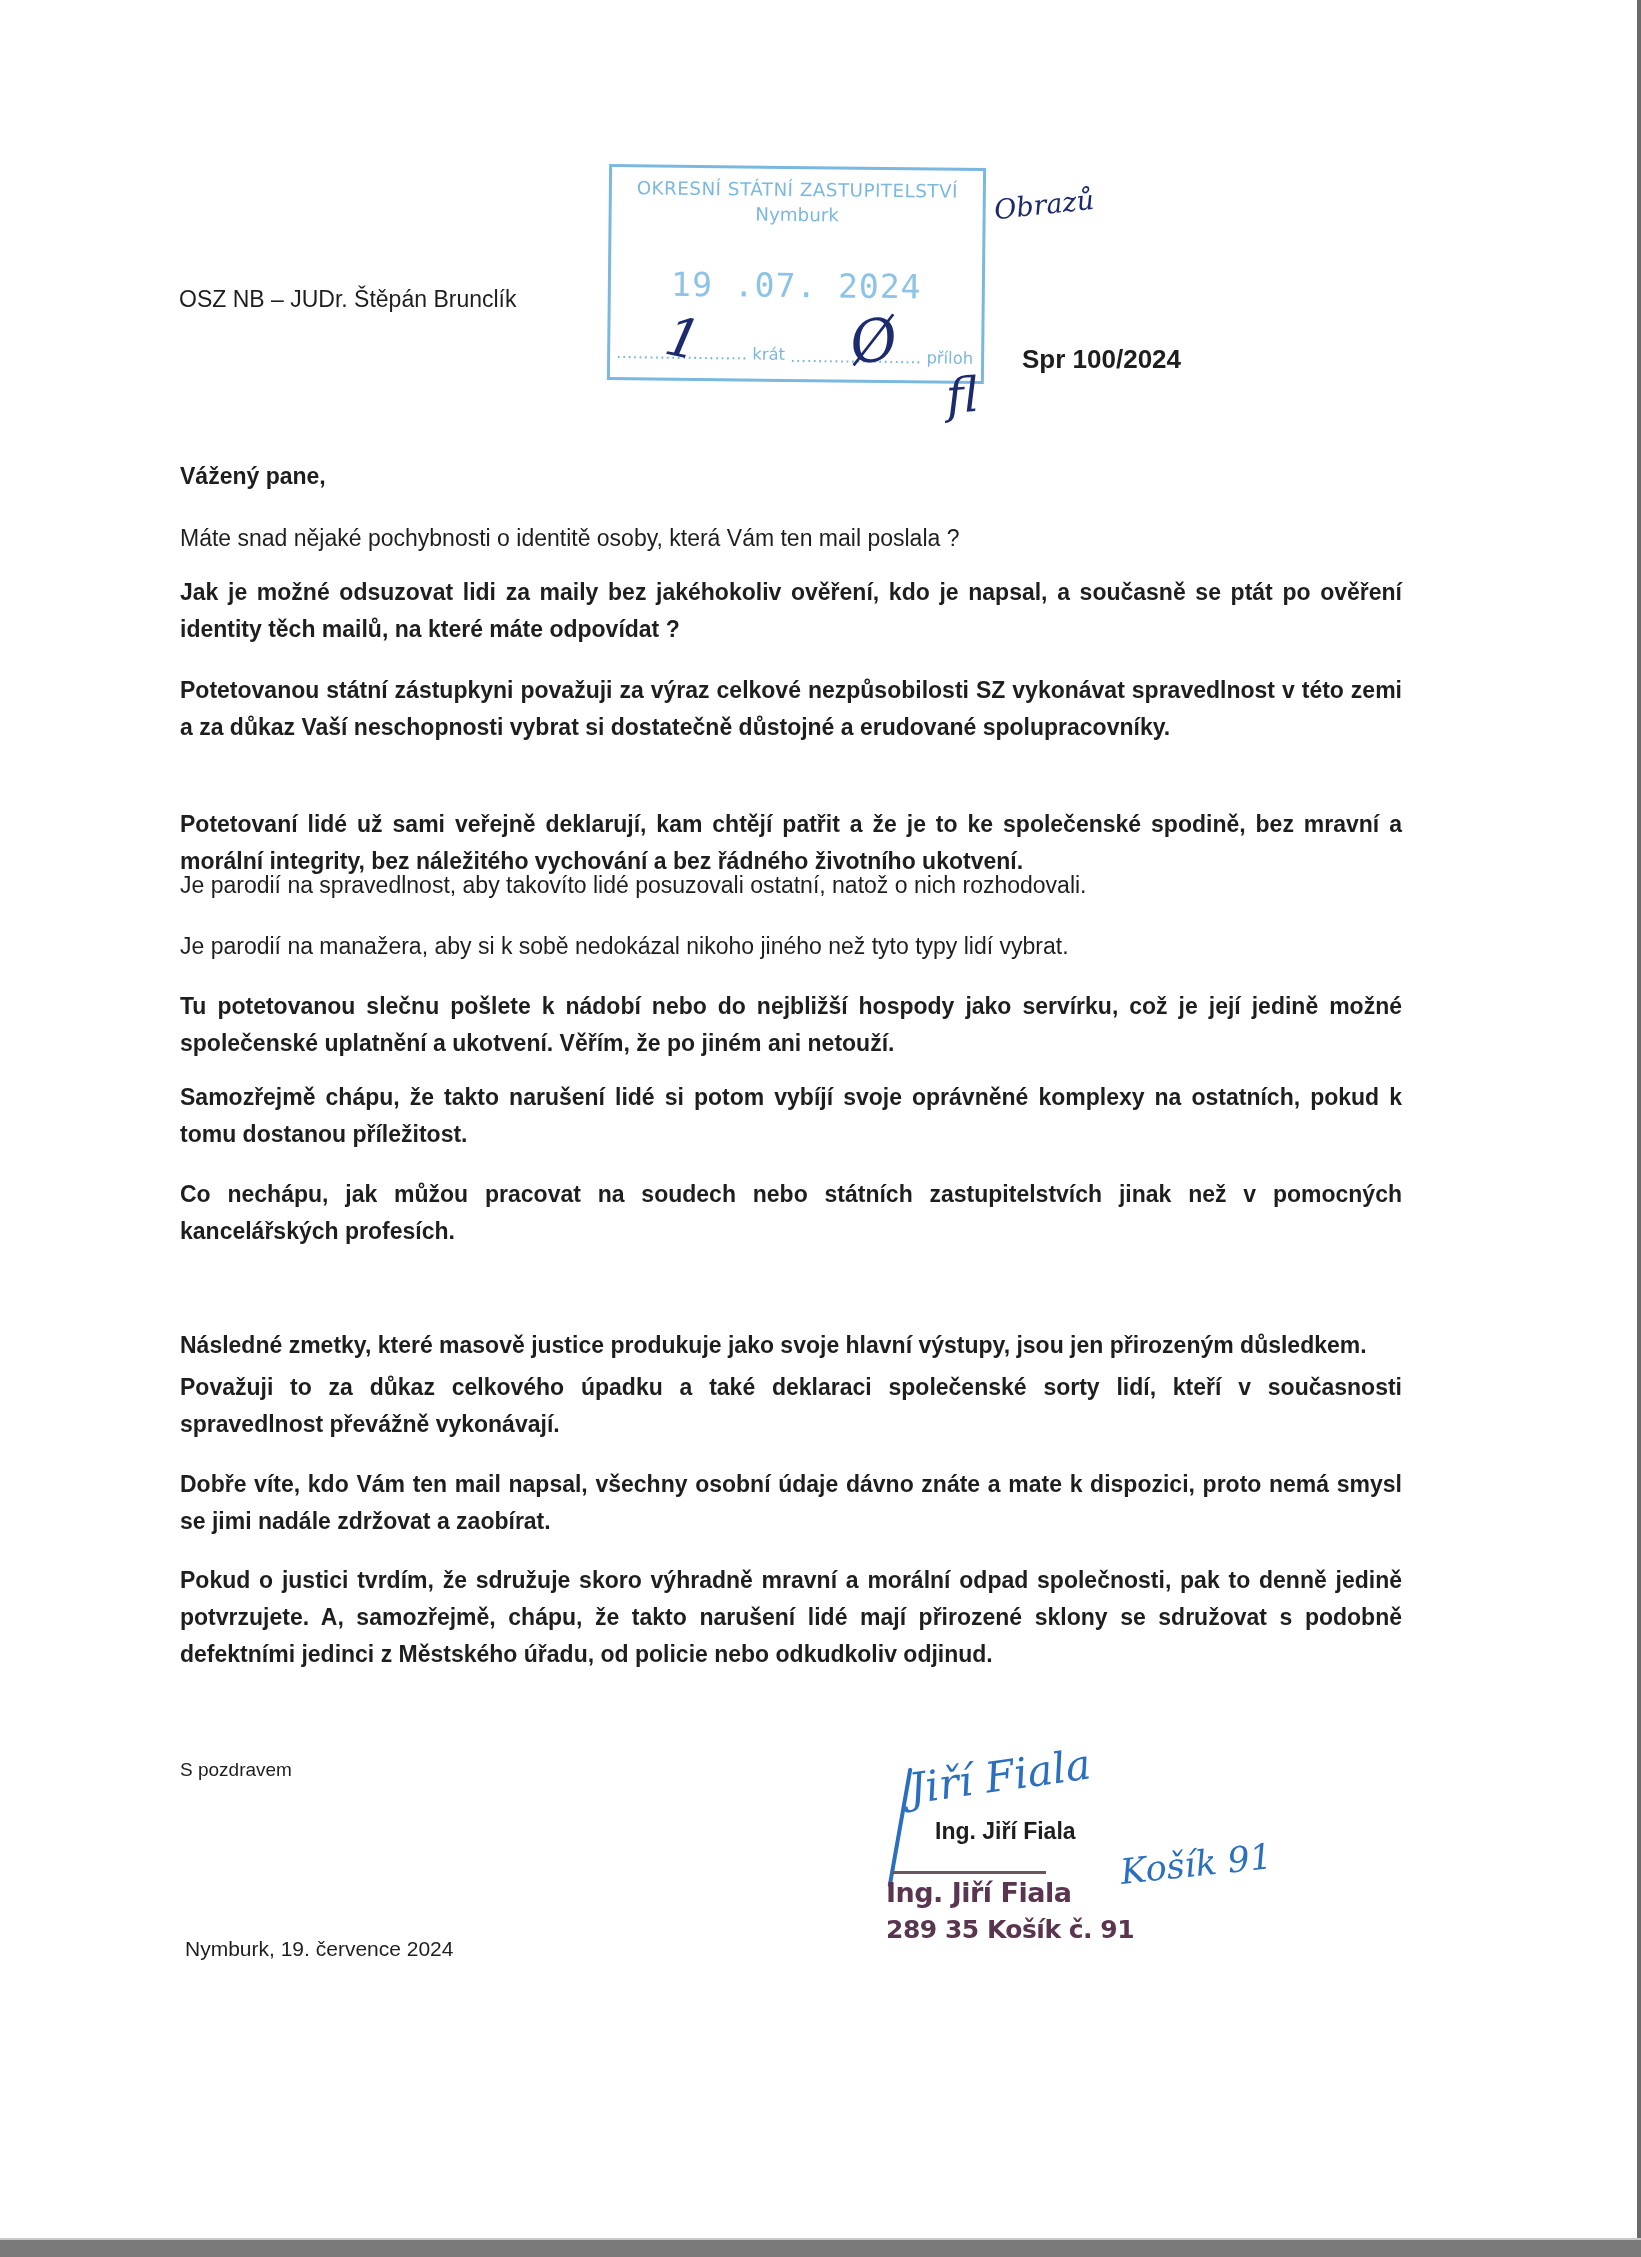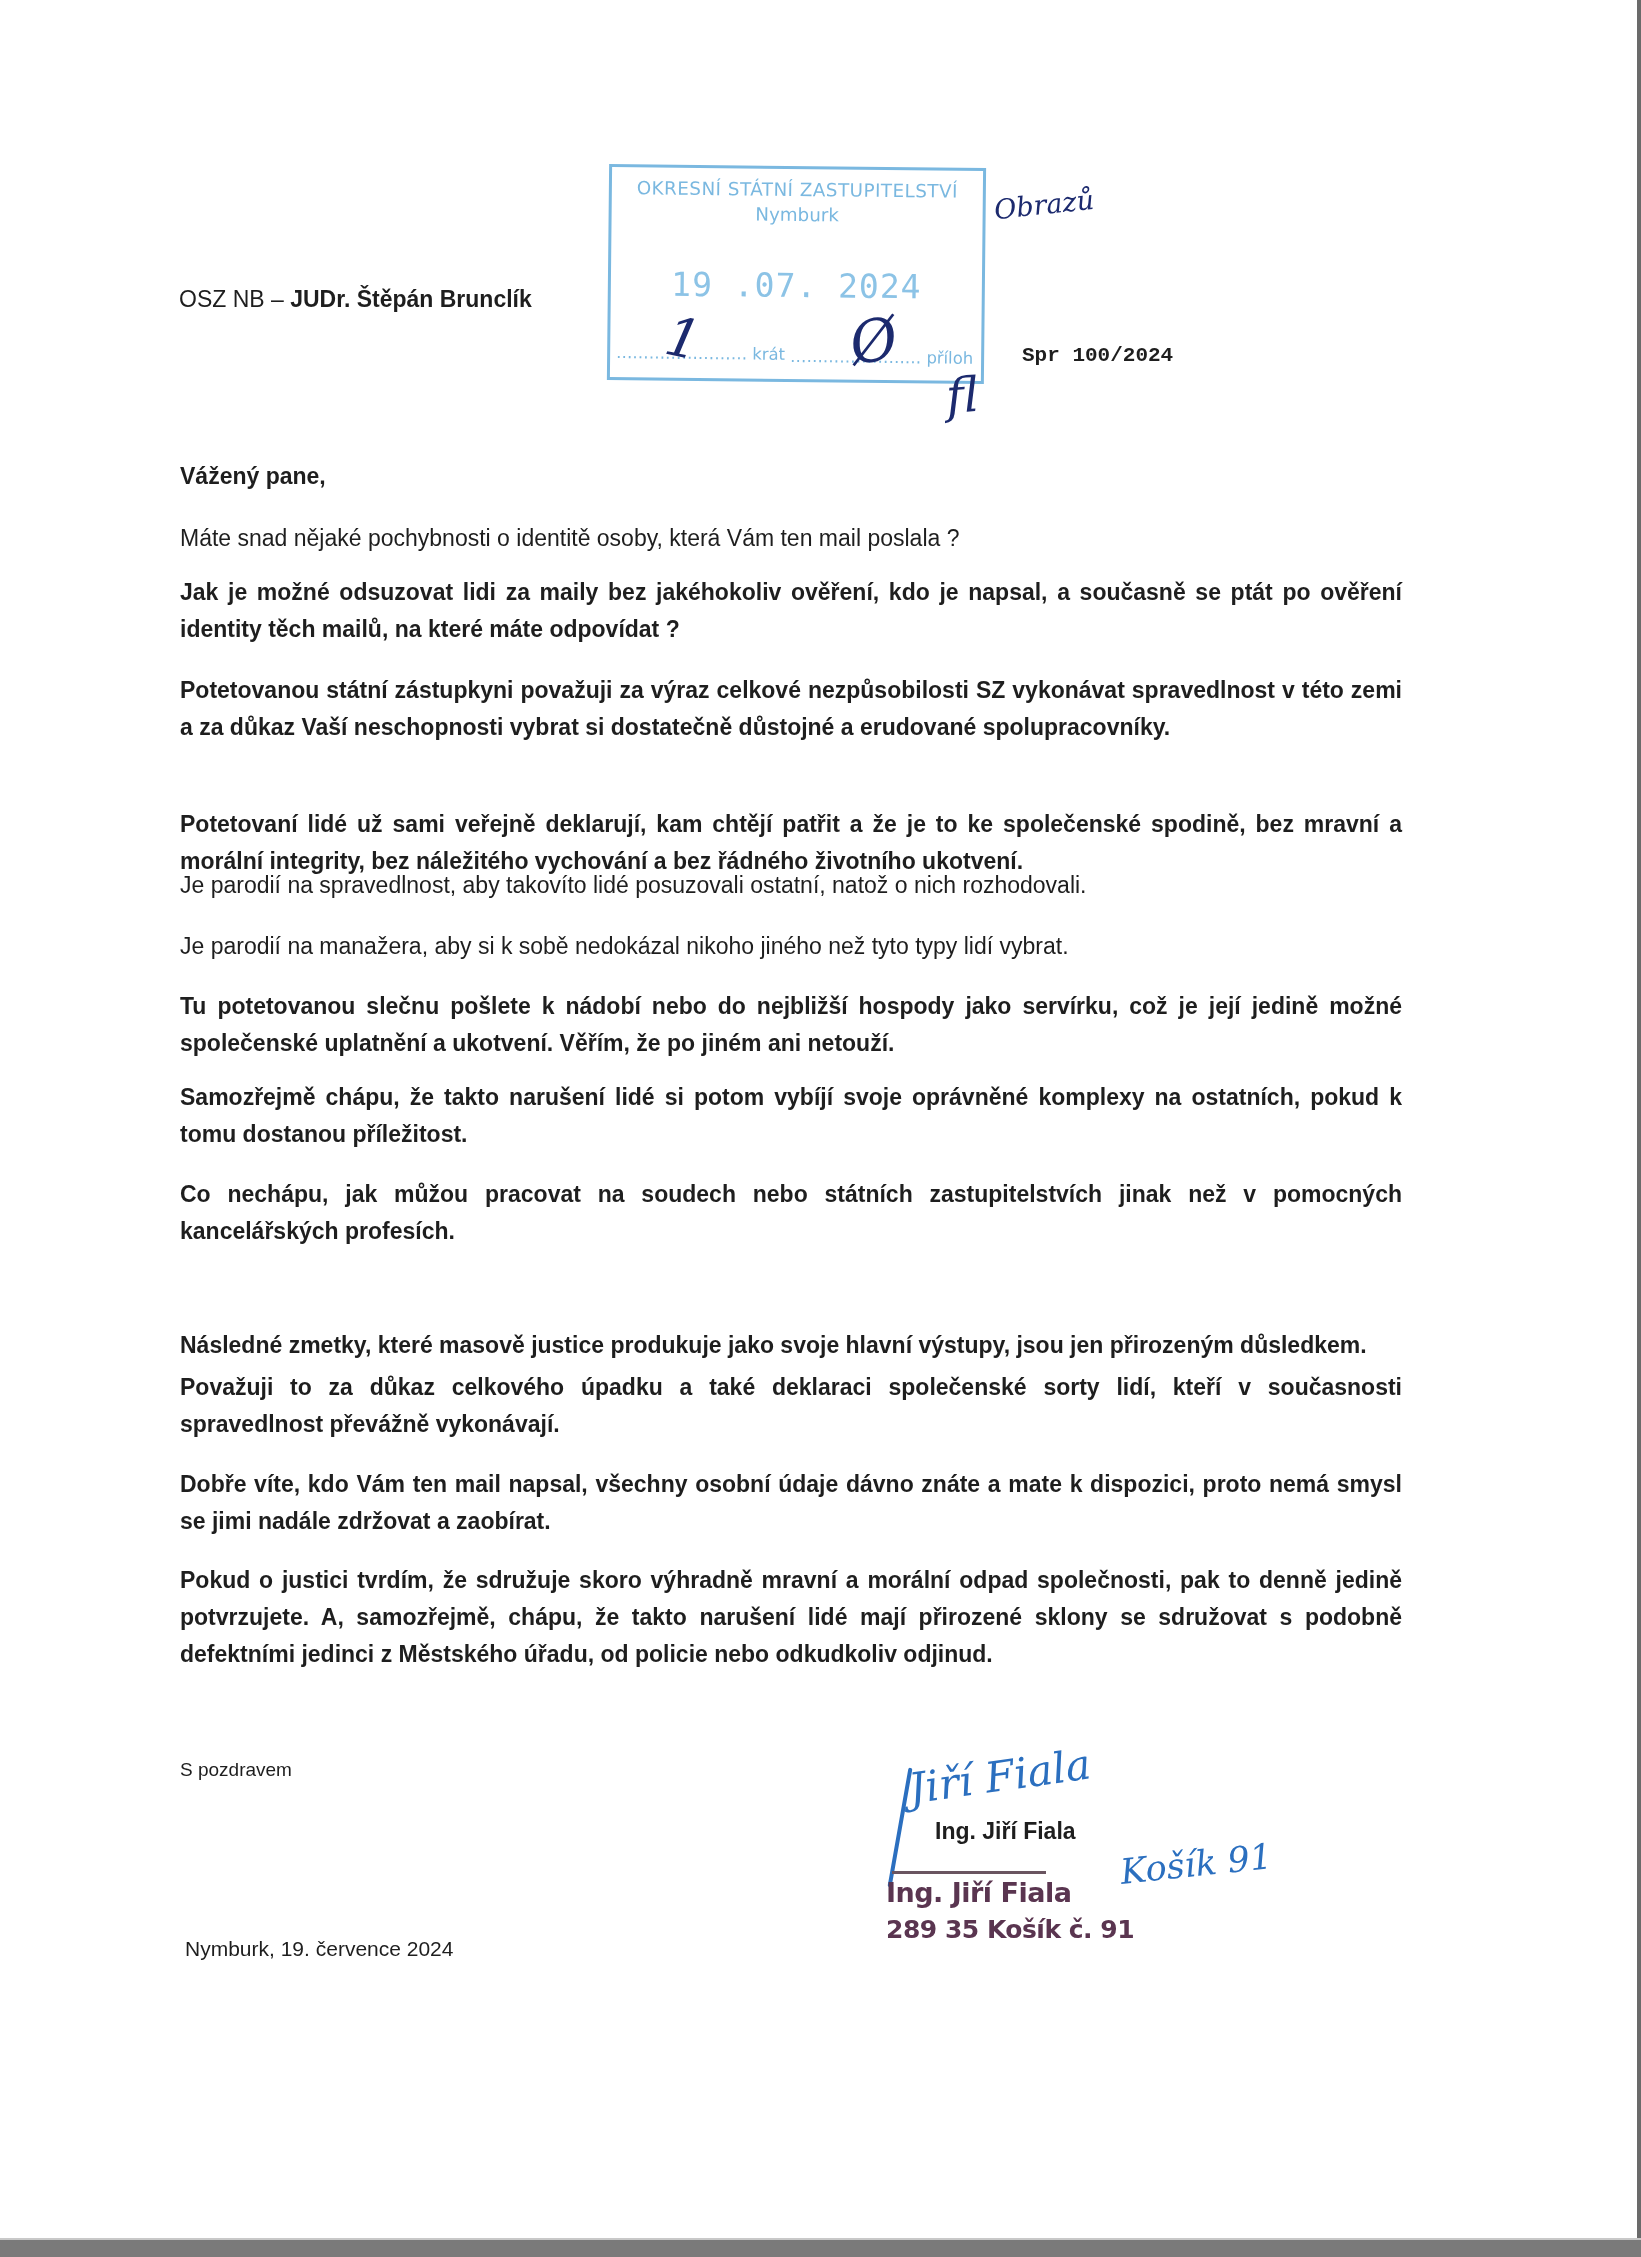--- a/index.html
+++ b/index.html
@@ -7,22 +7,22 @@
       width: 1641px; height: 2257px; position: relative; overflow: hidden;
       background: #ffffff;
       font-family: "Liberation Sans", "DejaVu Sans", sans-serif;
       color: #1e1e1e;
     }
     .page-edge-right { position: absolute; right: 0; top: 0; width: 3.9px; height: 2257px; background: #6a6a6a; }
     .page-edge-bottom { position: absolute; left: 0; bottom: 0; width: 1641px; height: 17.4px; background: #7a7a7a; }
     .page-edge-bottom-inner { position: absolute; left: 0; bottom: 17.4px; width: 1641px; height: 1.9px; background: #c8c8c8; }
 
     .header-line { position: absolute; left: 179px; top: 286px; font-size: 23px; white-space: nowrap; }
-    .header-line .bold { font-weight: bold; }
-    .ref { position: absolute; left: 1022px; top: 344px; font-size: 21px; font-weight: bold; white-space: nowrap; font-family: Liberation Mono, monospace; }
+    .header-line .bold { font-weight: normal; }
+    .ref { position: absolute; left: 1022px; top: 344px; font-size: 26px; font-weight: bold; white-space: nowrap; }
 
     
     .stamp {
       position: absolute; left: 608px; top: 166px; width: 371px; height: 210px;
       border: 3.9px solid #7ab8e0; transform: rotate(0.6deg);
       color: #7ab8e0; font-family: "DejaVu Sans", sans-serif;
     }
     .stamp .s-org { position: absolute; top: 9.7px; left: 0; right: 0; text-align: center; font-size: 18.3px; letter-spacing: 0.5px; }
     .stamp .s-city { position: absolute; top: 35px; left: 0; right: 0; text-align: center; font-size: 18.3px; }
     .stamp .s-date { position: absolute; top: 97px; left: 0; right: 0; text-align: center; font-size: 33px; font-family: "DejaVu Sans Mono", monospace; letter-spacing: 1px; color: #8cc3e6; }

